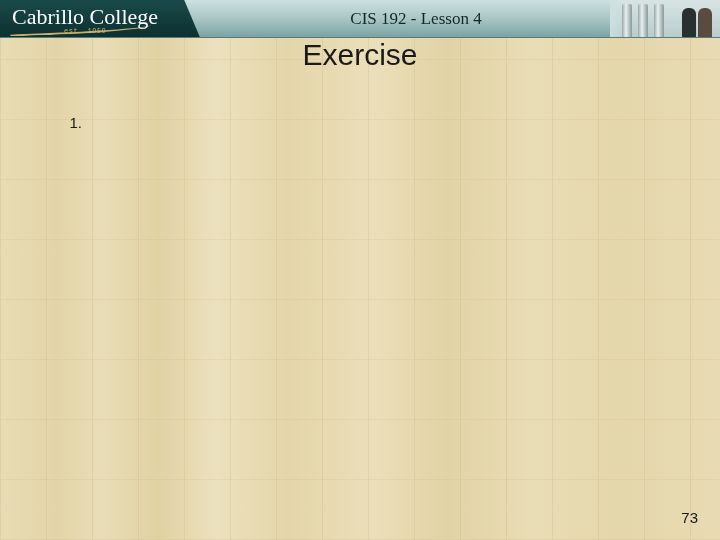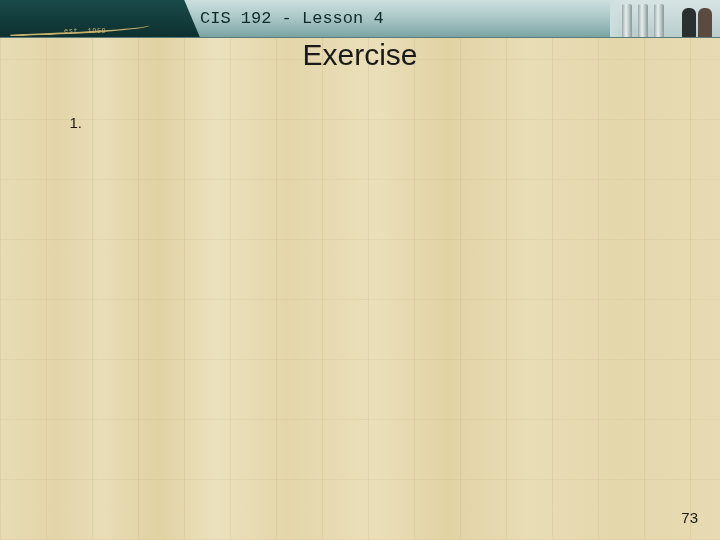--- a/index.html
+++ b/index.html
@@ -67,23 +67,24 @@
     bottom: 4px;
     width: 140px;
     height: 8px;
     border-bottom: 2px solid #c9b06a;
     border-radius: 0 0 80% 10%;
     transform: rotate(-2deg);
   }
 
   .course-title {
     flex: 1;
+    text-align: center;
     font-size: 17px;
     color: #102a2a;
-    font-family: Liberation Mono, monospace;
+    font-family: Liberation Serif, serif;
     padding-right: 88px;
   }
 
   .header-photo {
     position: absolute;
     right: 0;
     top: 0;
     height: 38px;
     width: 110px;
     background:
@@ -143,20 +144,21 @@
     color: #1a1a1a;
     font-family: Verdana, sans-serif;
   }
 </style>
 </head>
 <body>
 
 <div class="header-bar">
   <div class="logo-wrap">
     <div class="logo-swoosh"></div>
+    <span class="logo-text">Cabrillo College</span>
     <span class="logo-sub">est. 1959</span>
   </div>
   <div class="course-title">CIS 192 - Lesson 4</div>
   <div class="header-photo">
     <div class="column col1"></div>
     <div class="column col2"></div>
     <div class="column col3"></div>
     <div class="figure fig1"></div>
     <div class="figure fig2"></div>
   </div>

